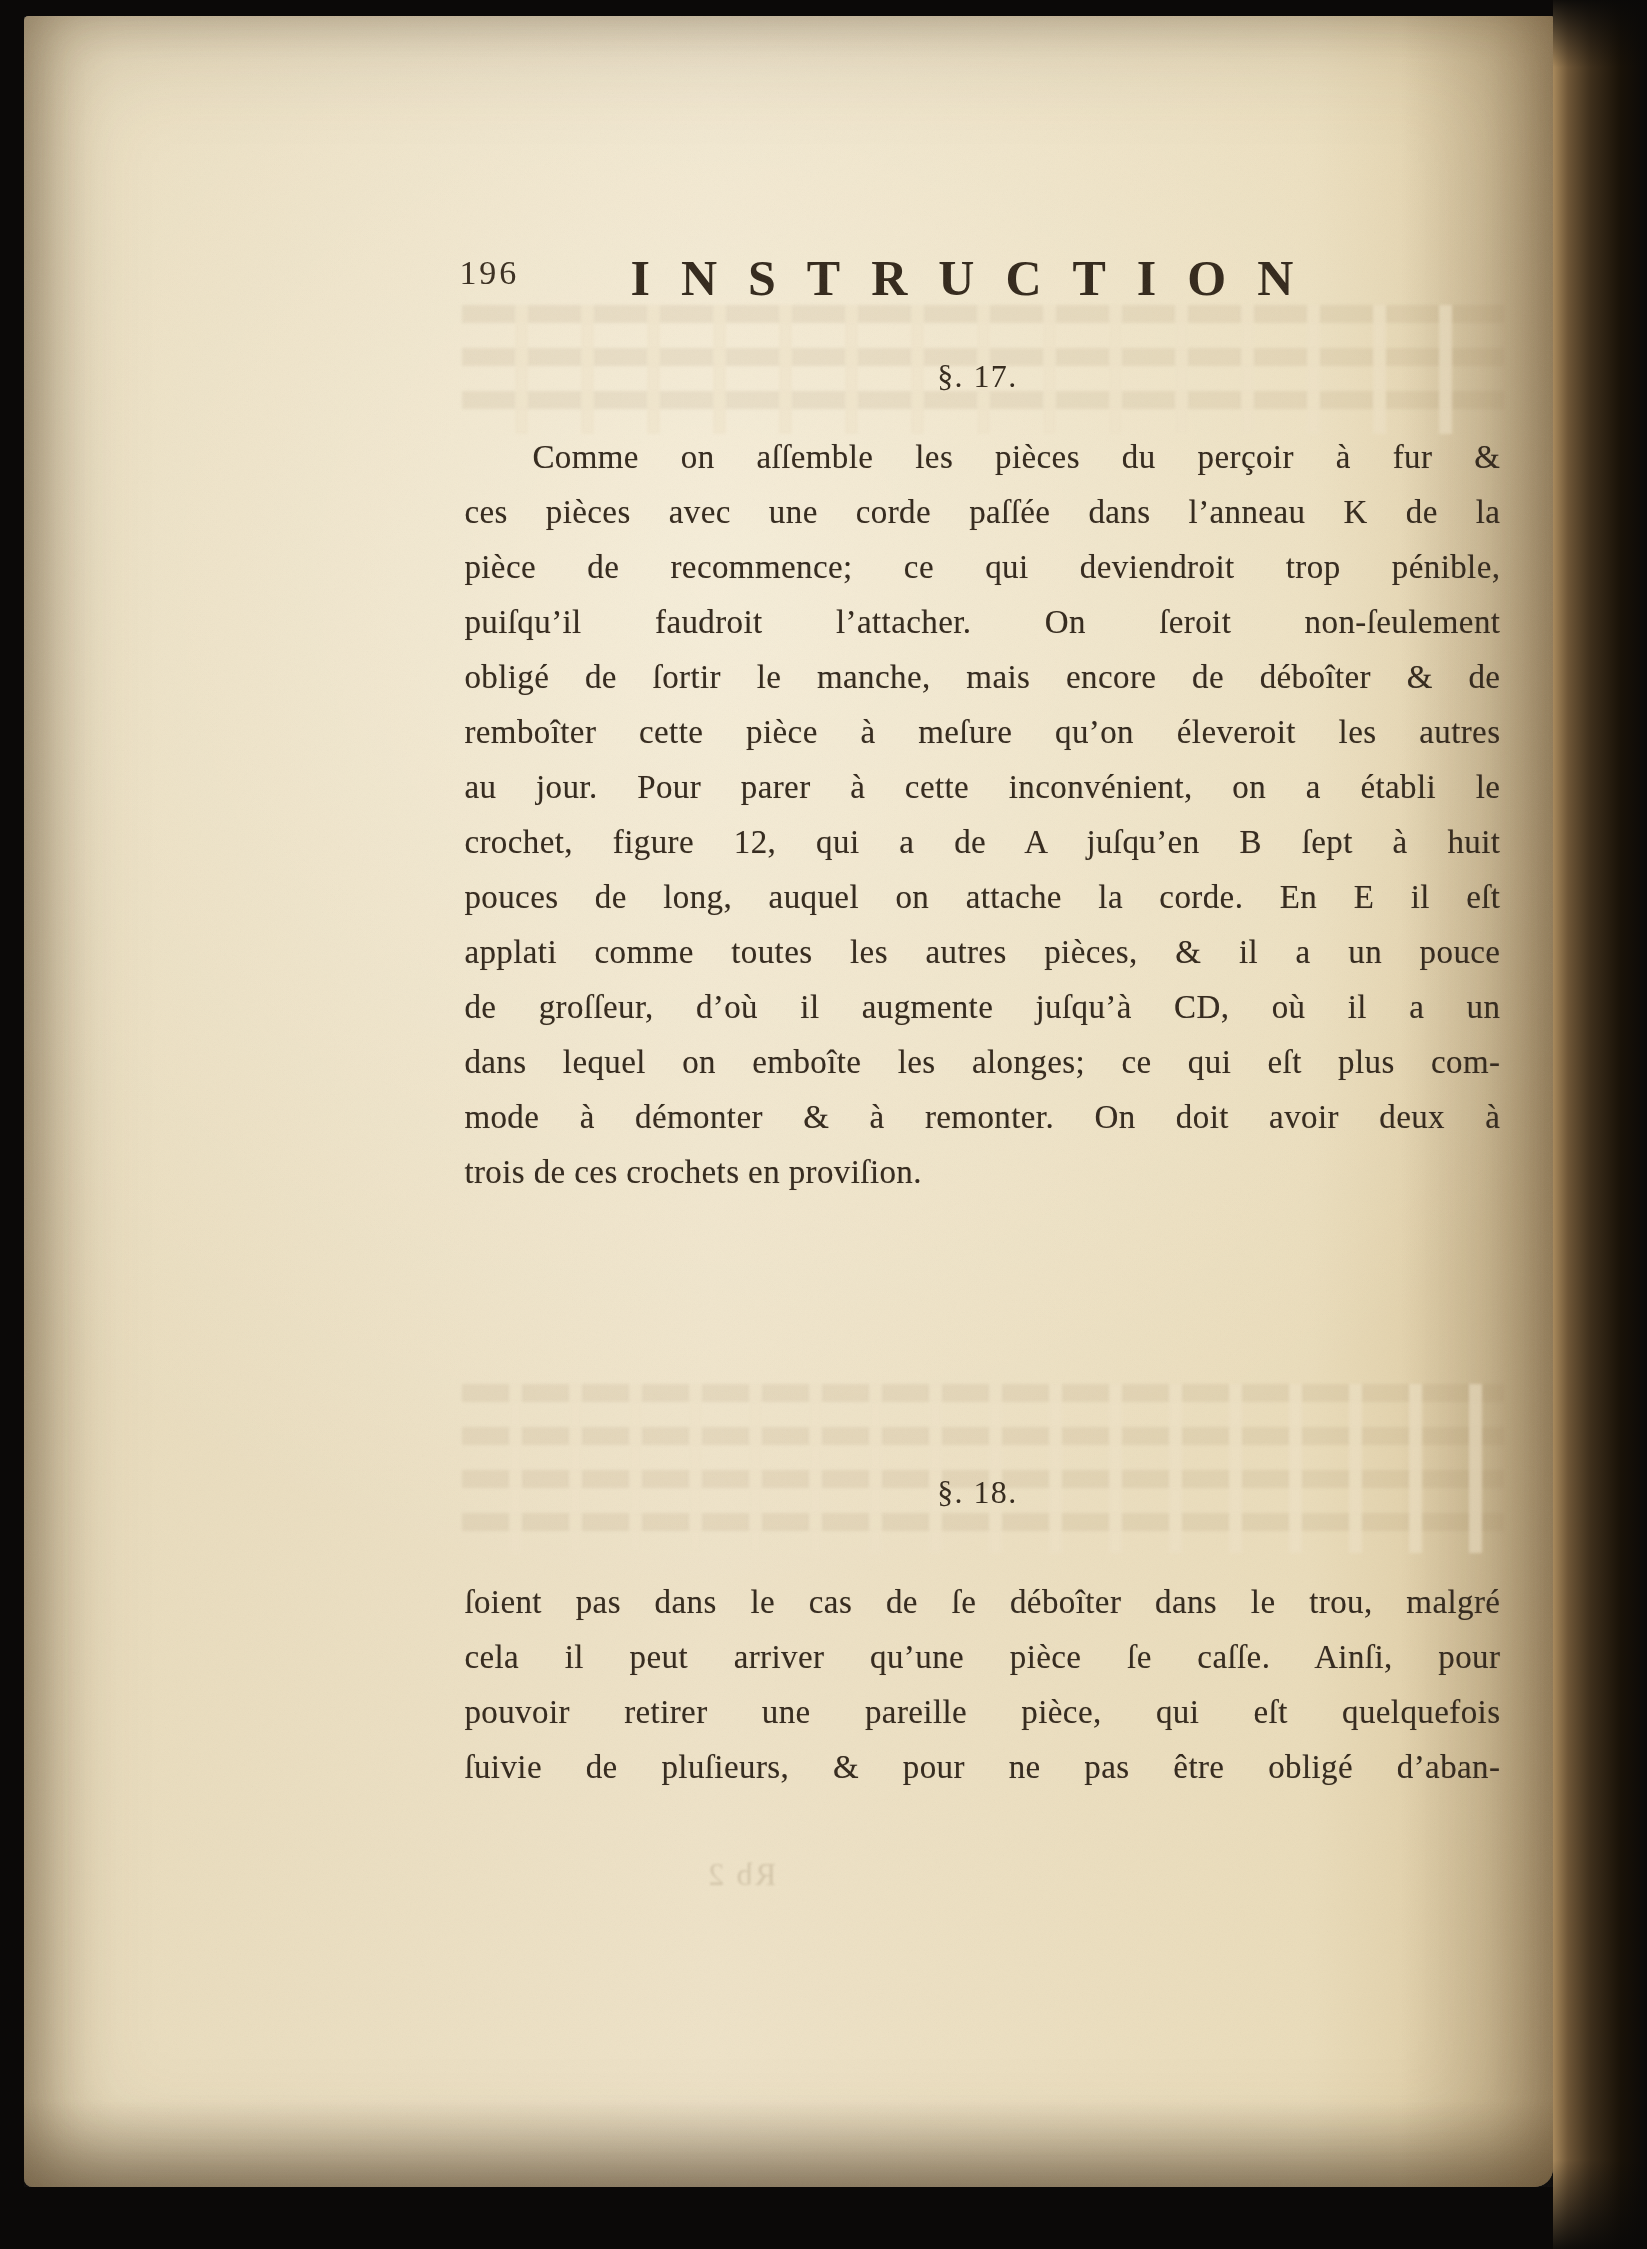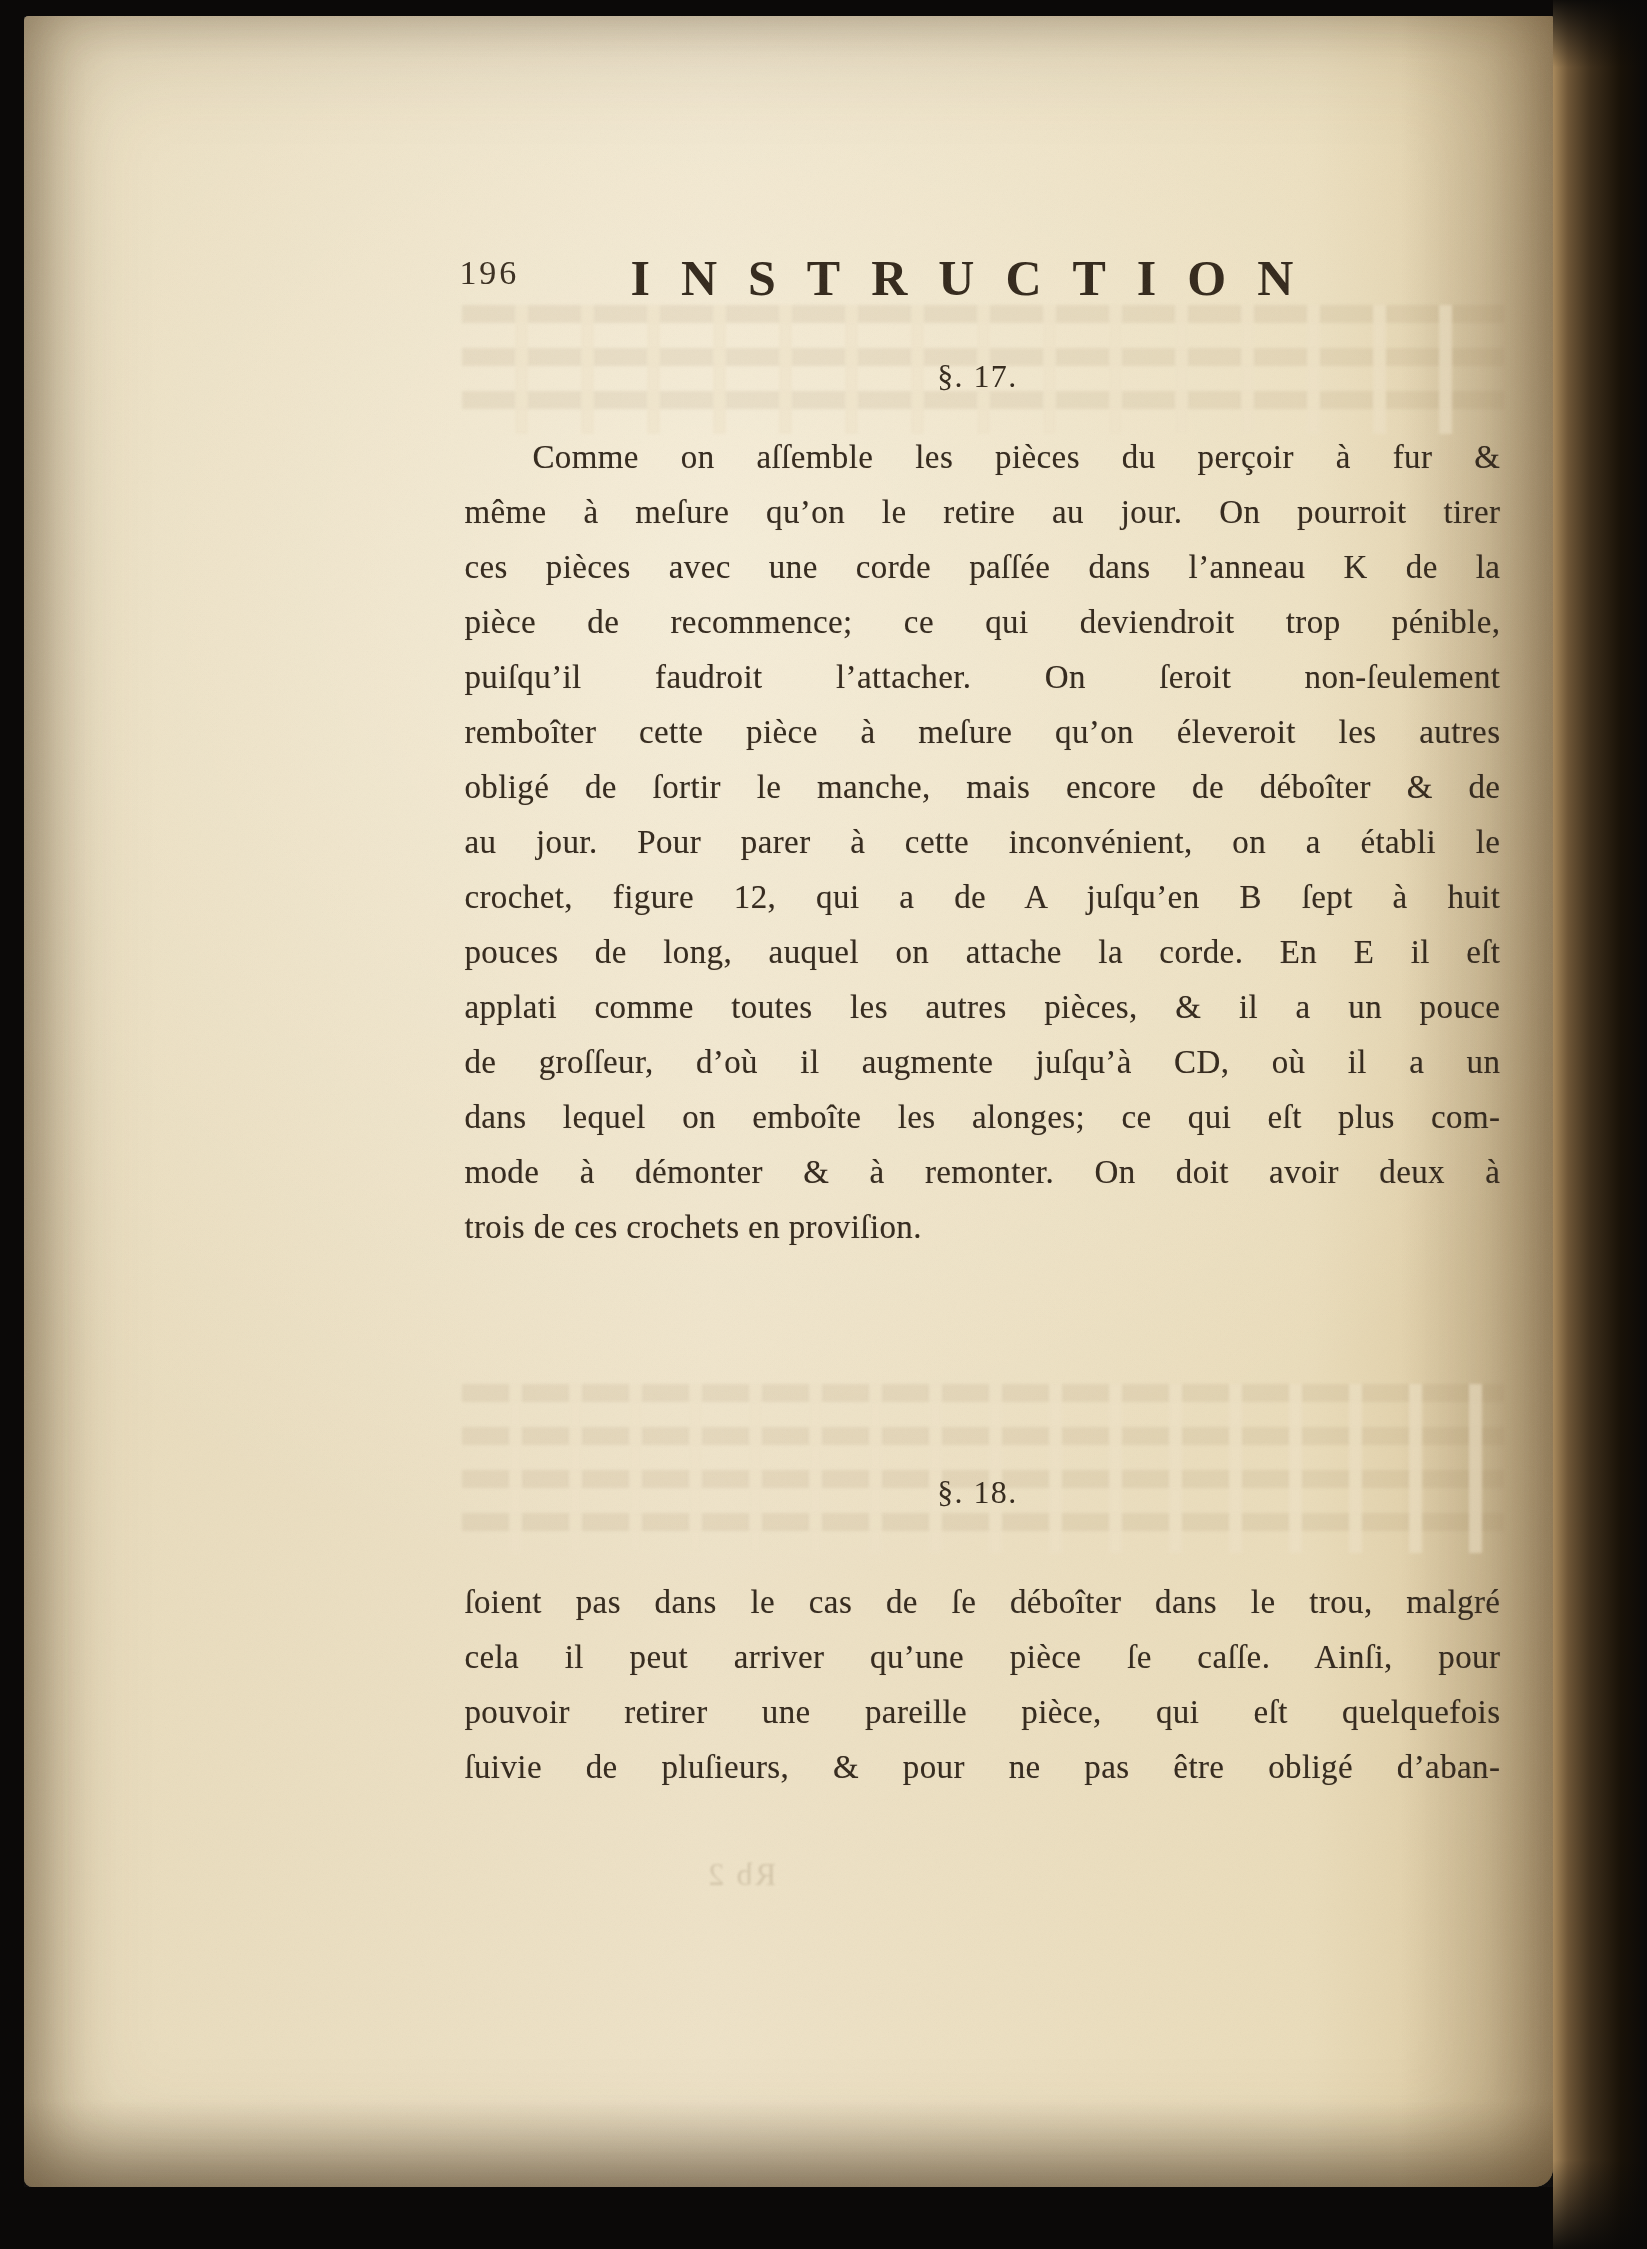--- a/index.html
+++ b/index.html
@@ -90,26 +90,25 @@
 
     <div class="ghost ghost-a"></div>
     <div class="ghost ghost-b"></div>
 
     <div class="pagenum">196</div>
     <div class="running-title">INSTRUCTION</div>
 
     <div class="sec-heading h17">§. 17.</div>
     <div class="para p1">
         <div class="line first">Comme on aſſemble les pièces du perçoir à fur &amp;</div>
-        <div class="line">même à meſure qu’on le retire au jour. On pourroit tirer</div>
         <div class="line">ces pièces avec une corde paſſée dans l’anneau K de la</div>
         <div class="line">pièce de recommence; ce qui deviendroit trop pénible,</div>
         <div class="line">puiſqu’il faudroit l’attacher. On ſeroit non-ſeulement</div>
+        <div class="line">obligé de ſortir le manche, mais encore de déboîter &amp; de</div>
         <div class="line">remboîter cette pièce à meſure qu’on éleveroit les autres</div>
-        <div class="line">obligé de ſortir le manche, mais encore de déboîter &amp; de</div>
         <div class="line">au jour. Pour parer à cette inconvénient, on a établi le</div>
         <div class="line">crochet, figure 12, qui a de A juſqu’en B ſept à huit</div>
         <div class="line">pouces de long, auquel on attache la corde. En E il eſt</div>
         <div class="line">applati comme toutes les autres pièces, &amp; il a un pouce</div>
         <div class="line">de groſſeur, d’où il augmente juſqu’à CD, où il a un</div>
         <div class="line">dans lequel on emboîte les alonges; ce qui eſt plus com-</div>
         <div class="line">mode à démonter &amp; à remonter. On doit avoir deux à</div>
         <div class="line flush">trois de ces crochets en proviſion.</div>
       </div>
 

